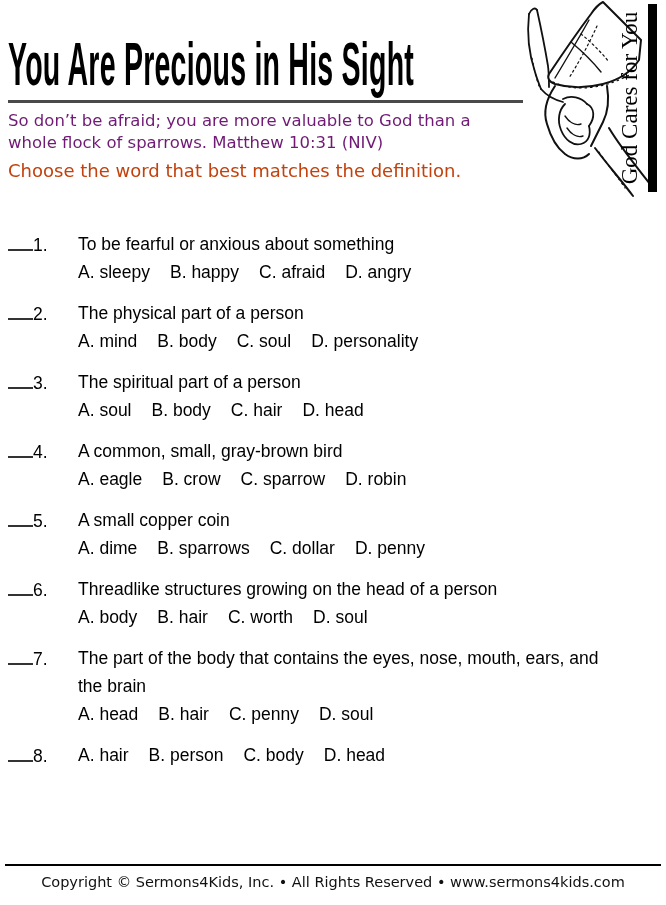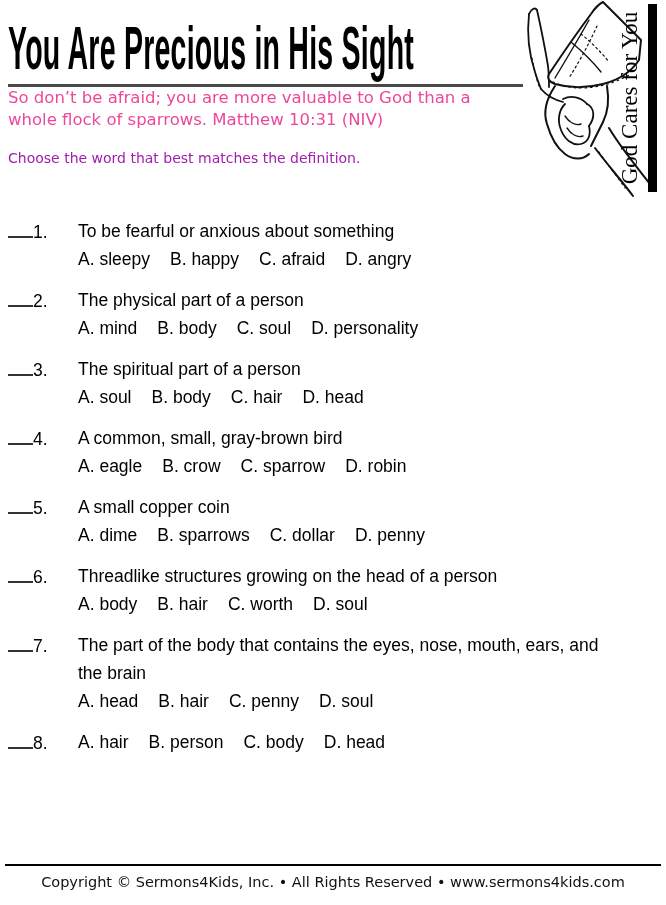--- a/index.html
+++ b/index.html
@@ -8,50 +8,51 @@
     background:#ffffff;
     color:#111;
     font-family:"Liberation Sans", sans-serif;
     position:relative;
     overflow:hidden;
   }
   .page { padding:14px 8px 0 8px; position:relative; }
 
   
   .title {
-    height:64px; margin-top:2px;
+    height:64px; margin-top:18px;
     white-space:nowrap;
   }
   .title-inner {
     display:inline-block;
     font-family:"Liberation Sans", sans-serif;
     font-weight:bold;
     font-size:62px;
     line-height:64px;
     letter-spacing:0.5px;
     color:#000;
     transform:scaleX(0.46);
     transform-origin:0 50%;
   }
   .title-rule {
     margin-top:4px;
     width:515px; height:3px;
     background:#4a4a4a;
   }
   .verse {
+    margin-top:7px;
     font-family:"DejaVu Sans", sans-serif;
     font-size:16.5px; line-height:22px;
-    color:#ec4899;
+    color:#701a75;
   }
   .verse span { display:block; }
   .instruction {
-    margin-top:16px;
+    margin-top:6px;
     font-family:"DejaVu Sans", sans-serif;
-    font-size:14px; line-height:22px;
-    color:#a21caf;
+    font-size:18px; line-height:22px;
+    color:#c2410c;
   }
 
   
   .illustration {
     position:absolute; top:0; right:0;
     width:175px; height:200px;
   }
   .hands-svg { position:absolute; left:0; top:0; }
   .vtext {
     position:absolute; left:41px; top:84px;

